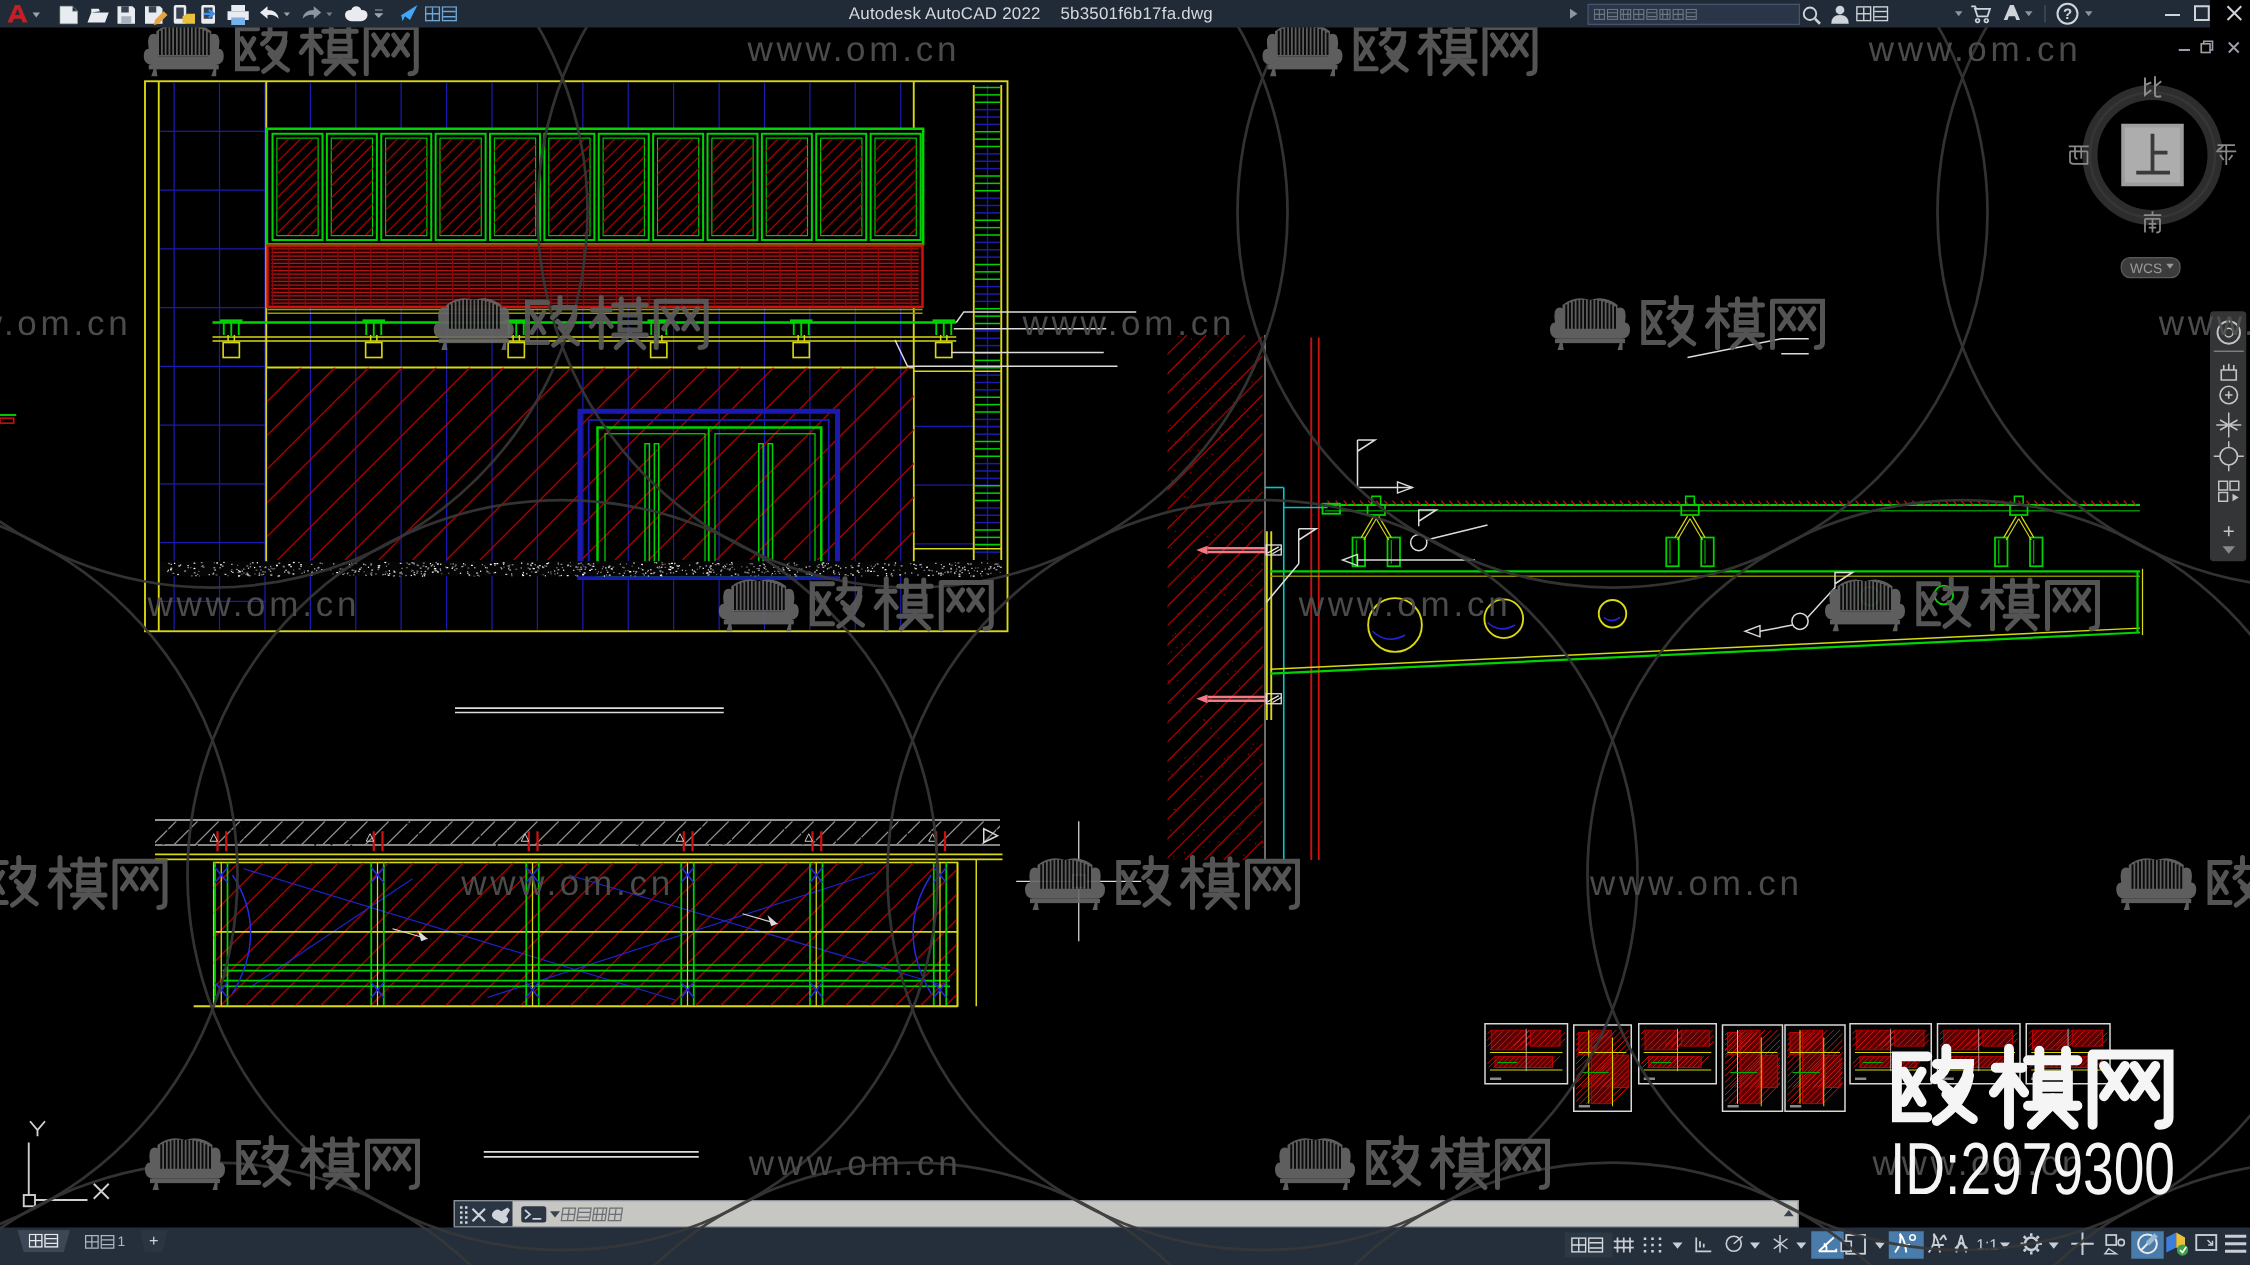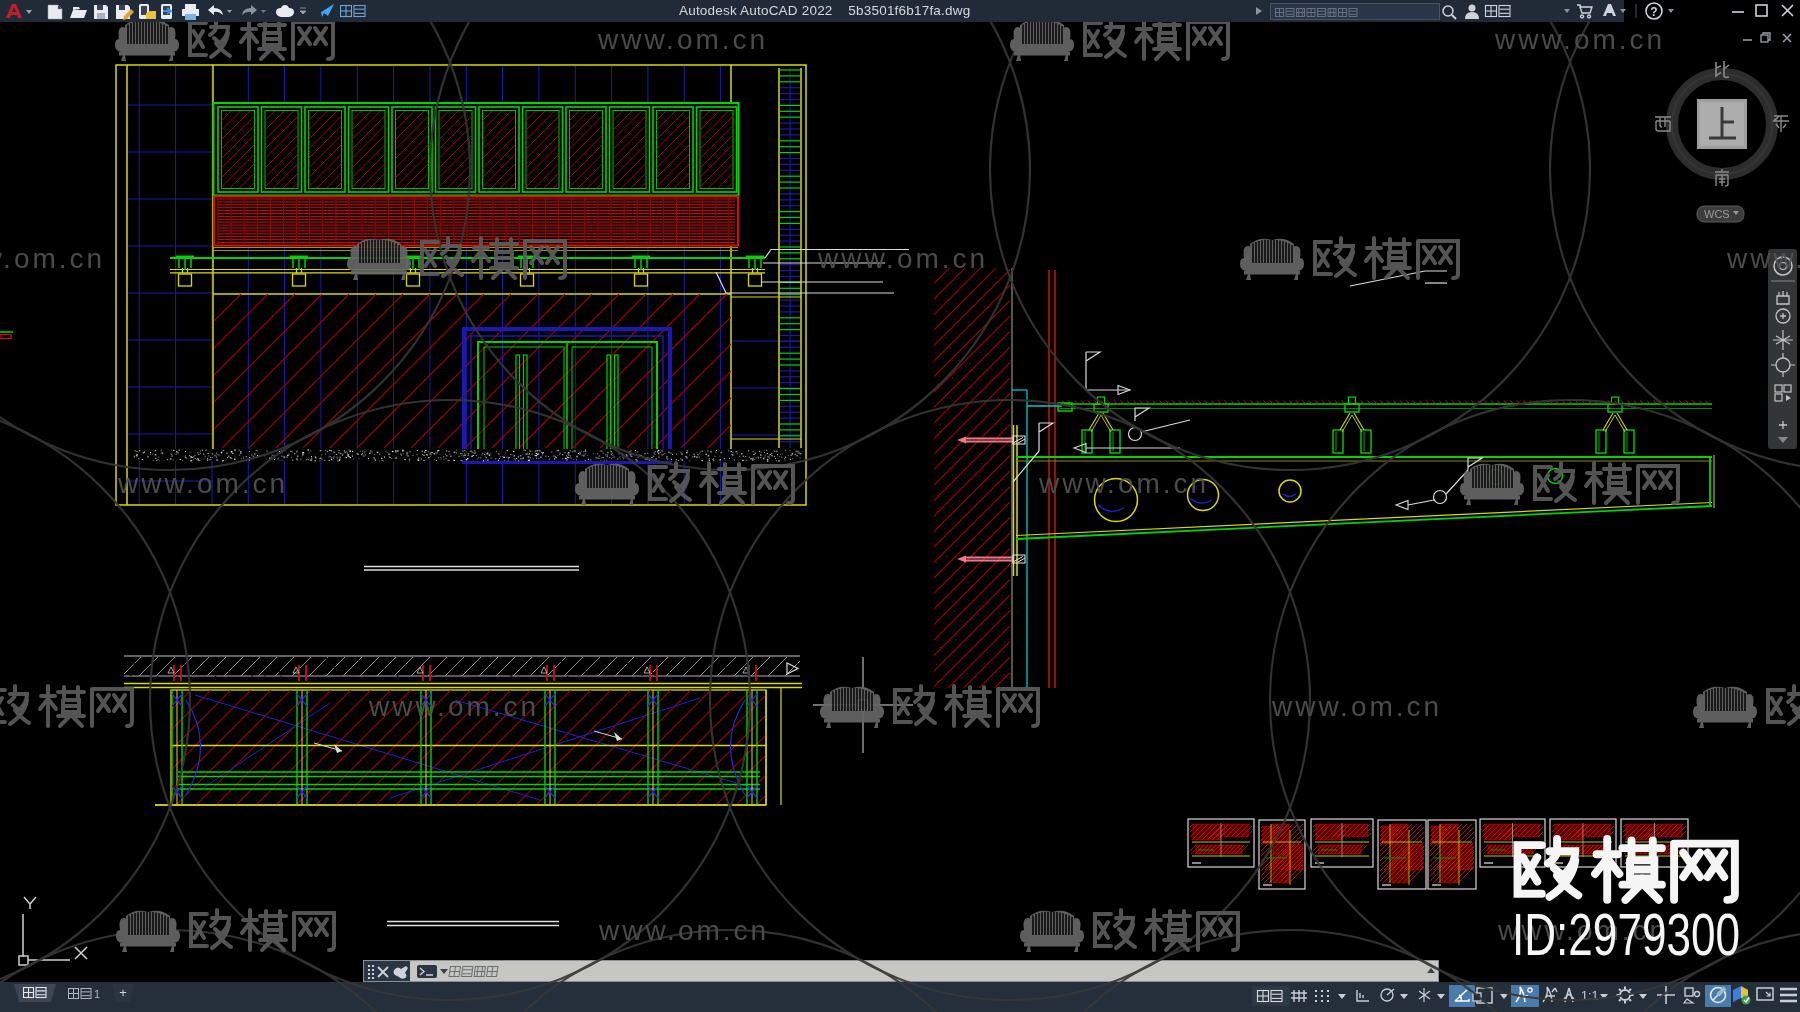--- a/index.html
+++ b/index.html
@@ -2604,21 +2604,21 @@
     <use href="#sofa" x="1691" y="682"></use>
     <use href="#omw" x="1767" y="684"></use>
     <use href="#sofa" x="114" y="906"></use>
     <use href="#omw" x="190" y="908"></use>
     <text x="599" y="940" font-family="&quot;Liberation Sans&quot;, sans-serif" font-size="28" fill="#525252" text-anchor="start" font-weight="normal" letter-spacing="3">www.om.cn</text>
     <use href="#sofa" x="1018" y="906"></use>
     <use href="#omw" x="1094" y="908"></use>
     <text x="1498" y="940" font-family="&quot;Liberation Sans&quot;, sans-serif" font-size="28" fill="#525252" text-anchor="start" font-weight="normal" letter-spacing="3">www.om.cn</text>
   </svg>
 
-<div style="position:absolute;left:0;top:0;width:1624px;height:22px;background:#212b38;z-index:50">
+<div style="position:absolute;left:0;top:0;width:1768px;height:22px;background:#212b38;z-index:50">
 <svg width="700" height="24" style="position:absolute;left:0;top:0" xmlns="http://www.w3.org/2000/svg">
       <path d="M6 18 L12 4 L16 4 L22 18 L18 18 L17 15 L11 15 L10 18 Z M12 12 L16 12 L14 7 Z" fill="#c22026"></path>
       <path d="M26 10 L32 10 L29 14 Z" fill="#9aa4b0"></path>
       <path d="M48 5 L58 5 L62 9 L62 19 L48 19 Z M58 5 L58 9 L62 9" fill="#e8ebef" stroke="#9aa" stroke-width="0.5"></path>
       <path d="M70 18 L73 10 L87 10 L84 18 Z M73 10 L73 7 L79 7 L80 9" fill="#e8ebef"></path>
       <path d="M94 5 L106 5 L108 7 L108 19 L94 19 Z" fill="#e8ebef"></path>
       <rect x="97" y="5" width="6" height="5" fill="#394252"></rect>
       <rect x="97" y="13" width="8" height="6" fill="#aab2bd"></rect>
       <path d="M116 5 L128 5 L130 7 L130 19 L116 19 Z" fill="#e8ebef"></path>
       <rect x="119" y="5" width="6" height="5" fill="#394252"></rect>

